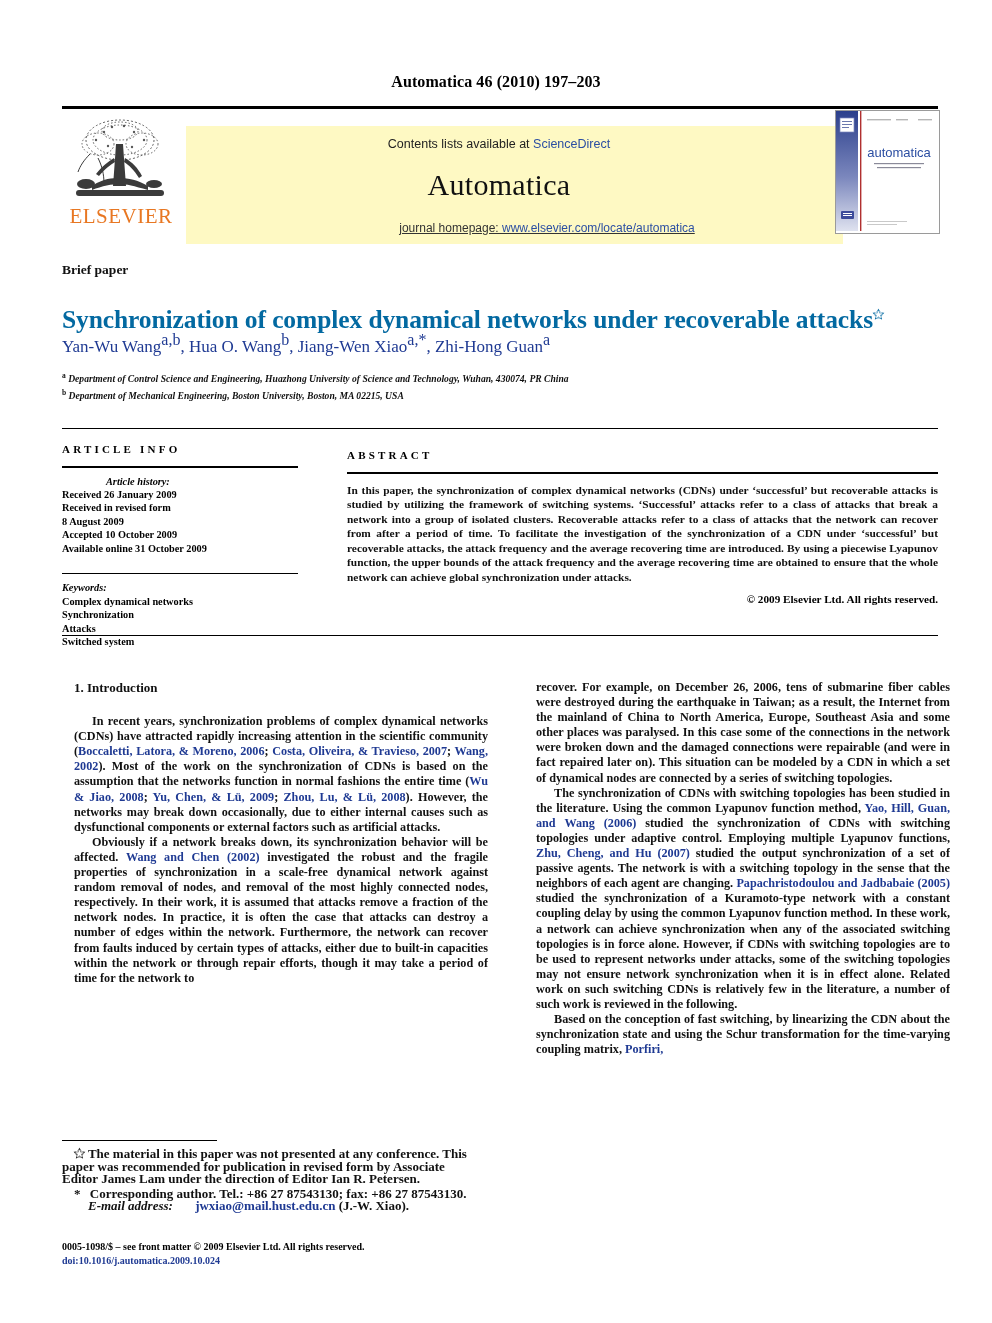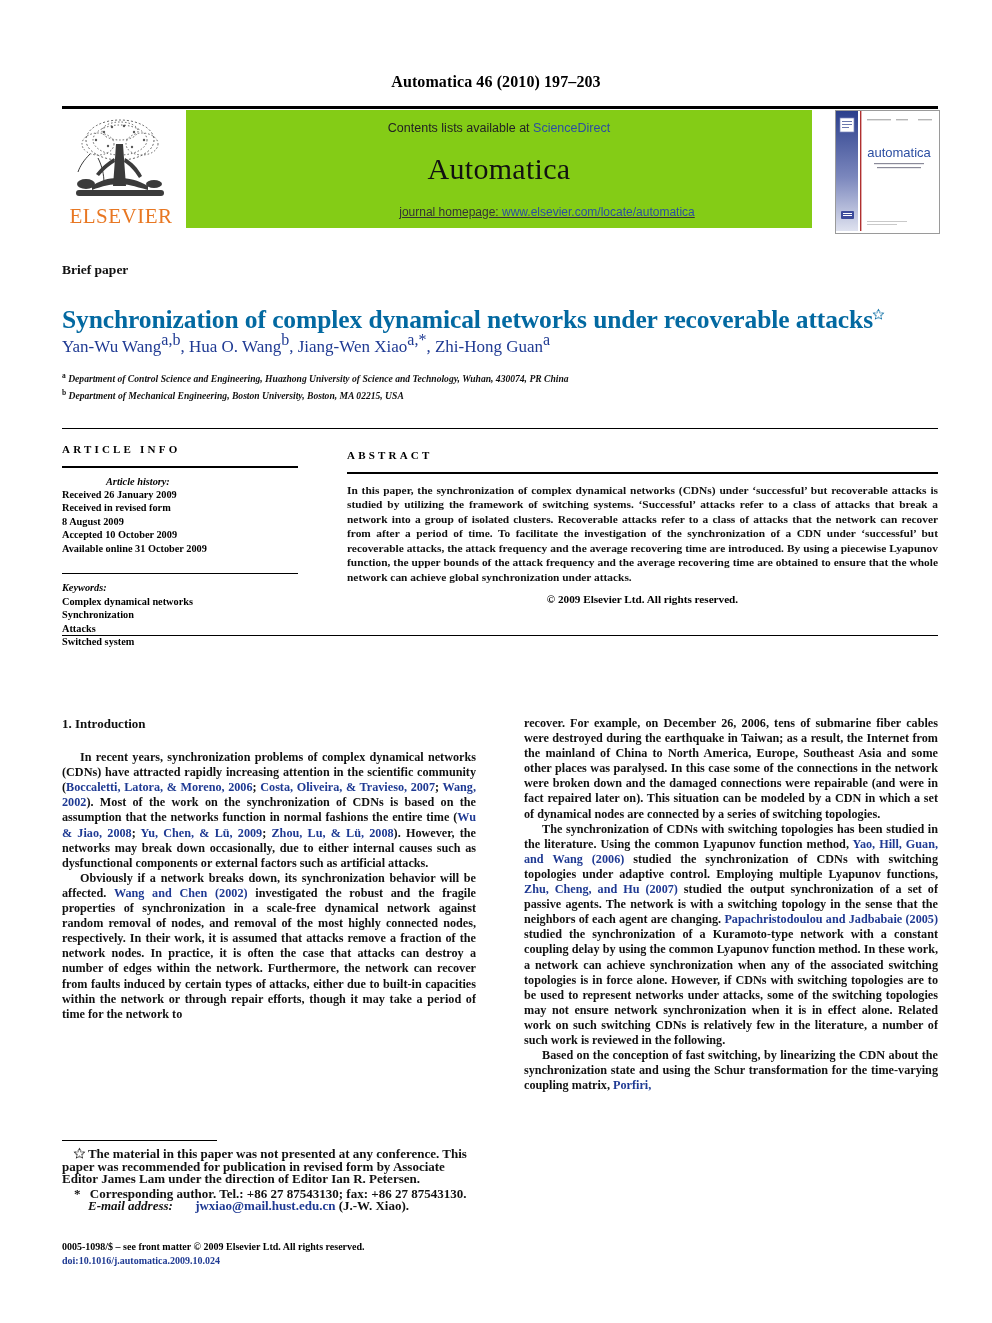--- a/index.html
+++ b/index.html
@@ -65,24 +65,25 @@
     left: 0; top: 92px;
     width: 118px;
     text-align: center;
     font-family: "Liberation Serif", serif;
     font-size: 21px;
     letter-spacing: .5px;
     color: #E87722;
   }
   .banner {
     position: absolute;
-    left: 124px; top: 4px;
+    left: 124px; top: 20px;
     width: 626px;
     height: 118px;
-    background: #84cc16;
+    background: #fef9c3;
+    padding-left: 31px;
   }
   .banner-line1 {
     position: absolute;
     left: 0; top: 11px;
     width: 626px;
     text-align: center;
     font-family: "Liberation Sans", sans-serif;
     font-size: 12.5px;
     color: #222;
   }
@@ -213,35 +214,36 @@
   .abstract-body {
     margin-top: 9px;
     font-size: 11.4px;
     line-height: 14.6px;
     text-align: justify;
     font-weight: bold;
     color: #111;
   }
   .copyright {
     margin-top: 8px;
-    text-align: center;
+    text-align: right;
     font-size: 11.2px;
     font-weight: bold;
   }
 
   
   .body-col {
     position: absolute;
-    top: 716px;
+    top: 680px;
     width: 414px;
     font-size: 12.2px;
     line-height: 15.1px;
     text-align: justify;
     color: #111;
     font-weight: bold;
+    margin-left: 12px;
   }
   .body-col.left  { left: 62px;  height: 440px; overflow: hidden; }
   .body-col.right { left: 524px; height: 560px; overflow: hidden; }
   .sec-head {
     font-size: 13px;
     font-weight: bold;
     margin: 0 0 19px 0;
   }
   .para { margin: 0; text-indent: 18px; }
   .para + .para { margin-top: 0; }

